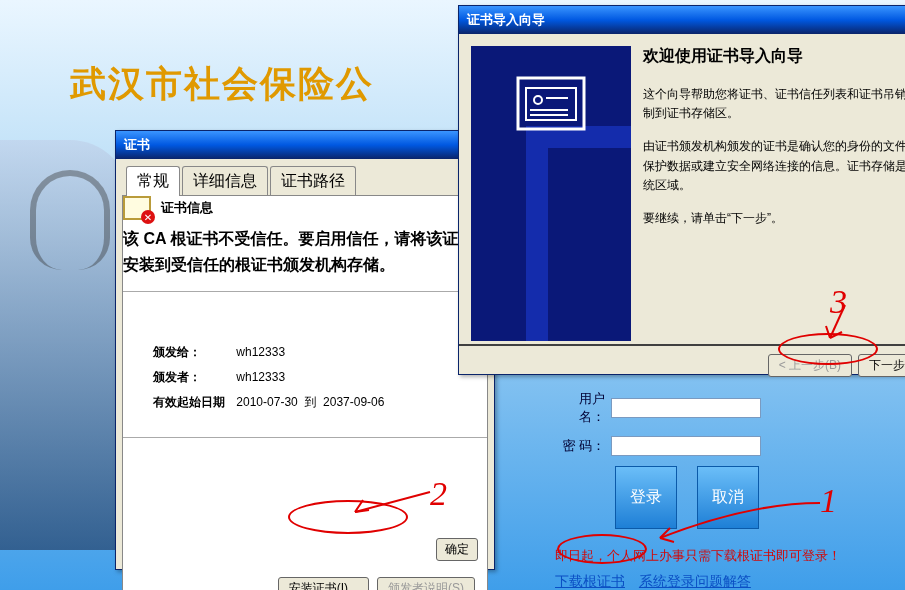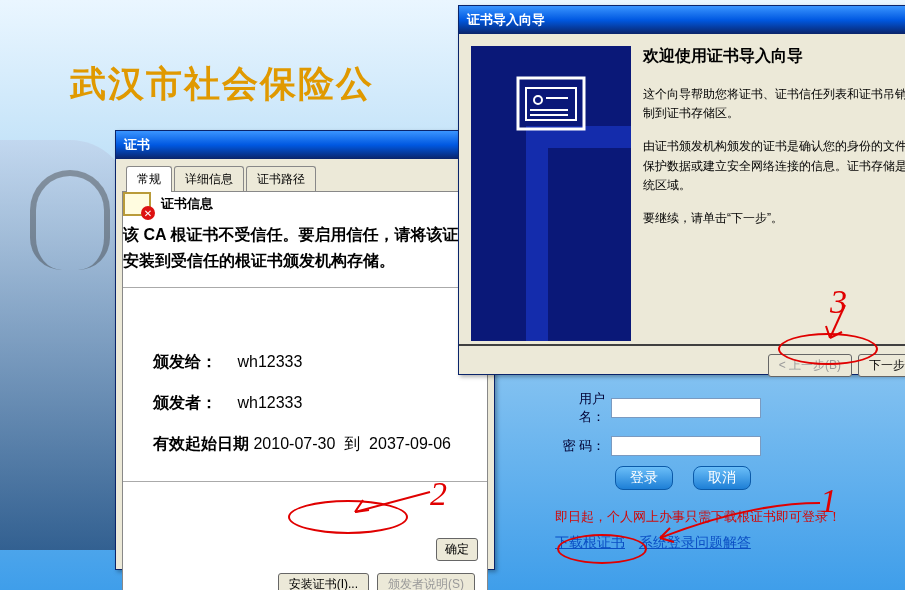--- a/index.html
+++ b/index.html
@@ -61,21 +61,21 @@
     font-size:13px;
   }
 
   
   #cert-window { left:115px; top:130px; width:380px; height:440px; }
   .tab-strip {
     display:flex; margin:6px 6px 0 6px; padding-left:4px;
   }
   .tab {
     padding:4px 10px; border:1px solid #888;
-    background:#ece9d8; font-size:12px;
+    background:#ece9d8; font-size:16px;
     border-bottom:none; margin-right:2px;
     border-radius:3px 3px 0 0;
     position:relative;top:1px;
   }
   .tab.active { background:#fff; z-index:2;}
   .tab-body {
     margin:0 6px 6px 6px; background:#ffffff;
     border:1px solid #888; height:418px;
     position:relative;
   }
@@ -85,21 +85,21 @@
     position:relative;
   }
   .cert-icon::after{
     content:"✕"; position:absolute; right:-6px; bottom:-6px;
     background:#d11; color:#fff; width:14px;height:14px;border-radius:50%;
     font-size:10px; display:flex;align-items:center;justify-content:center;
   }
   .cert-heading{font-weight:bold;font-size:13px;}
   .cert-warn{font-weight:bold;font-size:16px;margin-top:6px;line-height:1.6;}
   hr.sep{border:none;border-top:1px solid #aaa;margin:14px 0;}
-  .field-row{margin:20px 0 8px 30px;font-size:16px;}
+  .field-row{margin:8px 0 8px 30px;font-size:12px;}
   .field-row b{display:inline-block;min-width:80px;}
   .cert-buttons-bottom{
     position:absolute; bottom:12px; right:12px;
     display:flex; gap:8px;
   }
   .xp-btn{
     border:1px solid #666; background:#ece9d8;
     padding:2px 10px; font-size:12px; border-radius:3px;
     font-family:inherit;
   }
@@ -140,22 +140,22 @@
   }
   .login-row{display:flex;align-items:center;margin-bottom:10px;gap:6px;}
   .login-row label{width:50px;text-align:right;color:#003;}
   .login-row input{
     width:150px;height:20px;border:1px solid #7a9ac0;background:#fff;
     font-size:12px;padding:1px 4px;
   }
   .login-btns{margin-left:60px;display:flex;gap:20px;}
   .pill-btn{
     background:linear-gradient(to bottom,#6bbef8,#1e7fd6);
-    color:#fff;border:1px solid #0b5aa9;border-radius:8px;
-    padding:2px 14px;font-size:14px;cursor:pointer;
+    color:#fff;border:1px solid #0b5aa9;border-radius:0;
+    padding:20px 14px;font-size:16px;cursor:pointer;
   }
   .notice{color:#d10808;font-size:13px;margin-top:18px;}
   .links{margin-top:8px;font-size:14px;}
   .links a{color:#0b4fc4;text-decoration:underline;margin-right:10px;cursor:pointer;}
 
   
   .anno{position:absolute;pointer-events:none;}
   .anno-num{font-family:serif;font-size:34px;color:#e00000;font-style:italic;}
   .anno-circle{border:2px solid #e00000;border-radius:50%;}
 </style>

